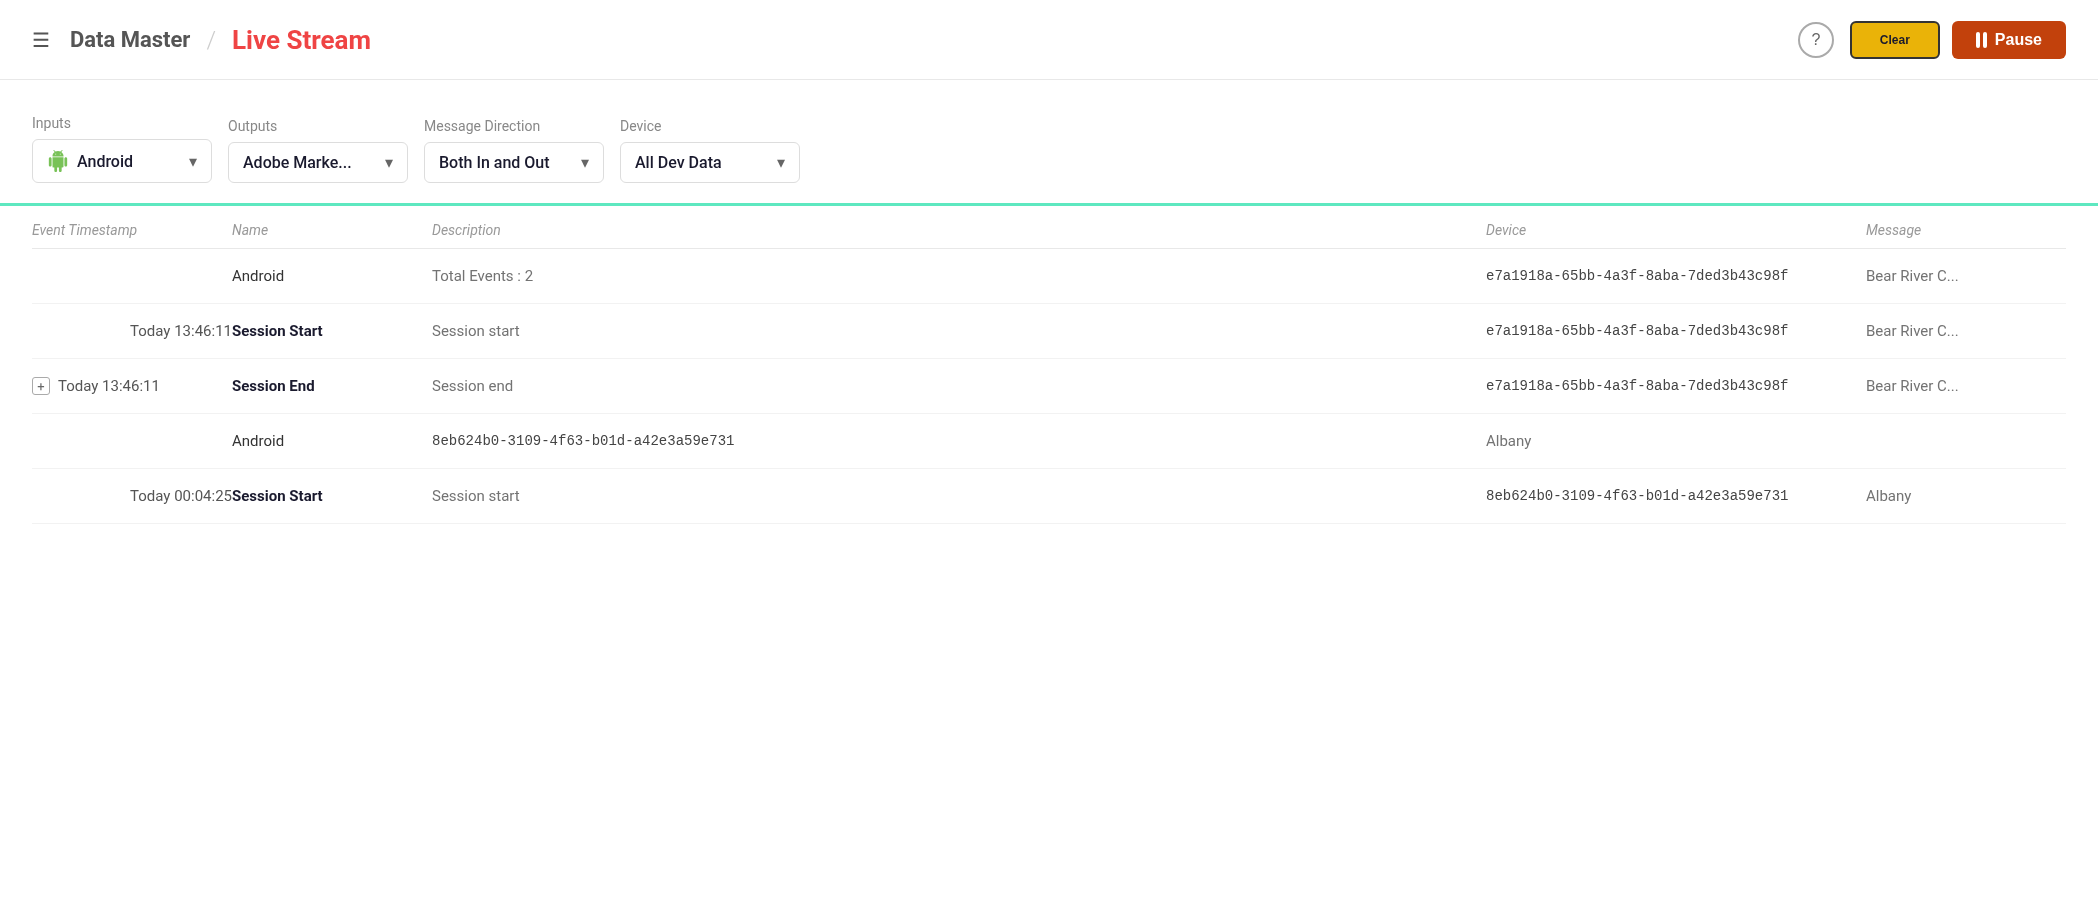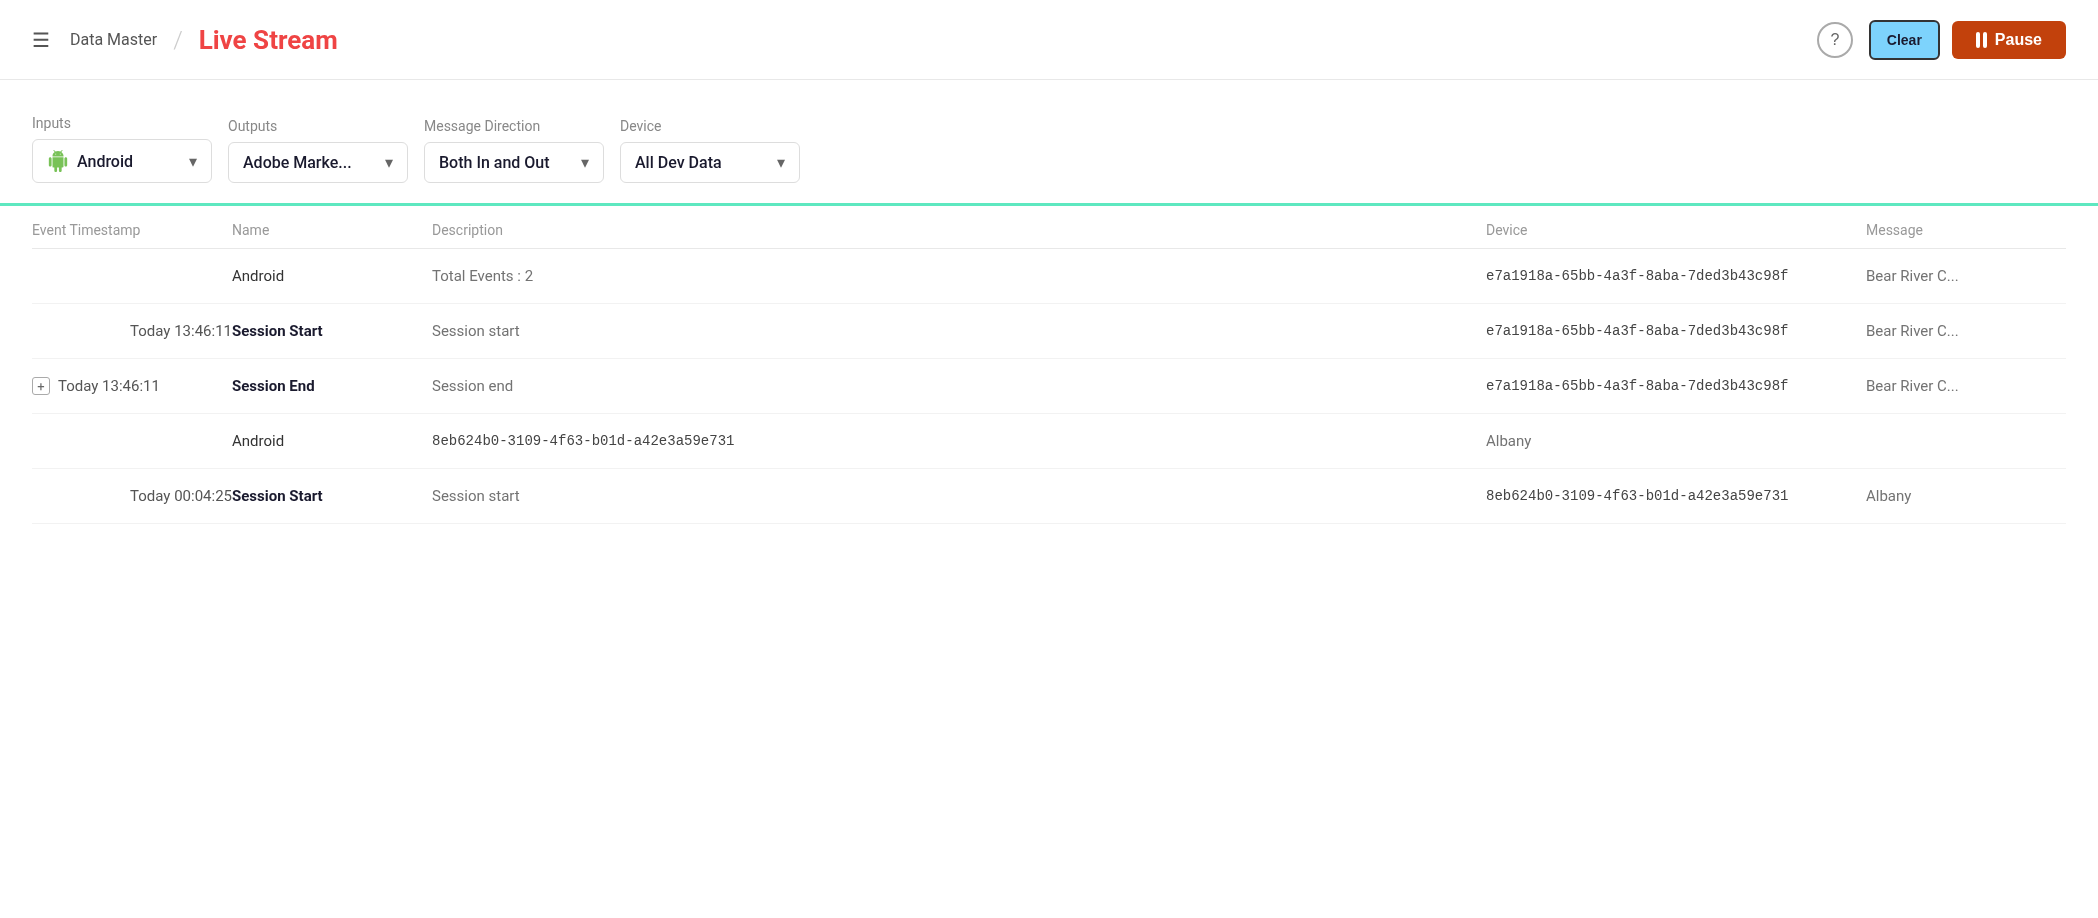--- a/index.html
+++ b/index.html
@@ -13,22 +13,22 @@
       height: 80px;
       border-bottom: 1px solid #e8e8e8;
     }
     .header-menu-icon {
       margin-right: 20px;
       cursor: pointer;
       color: #555;
       font-size: 20px;
     }
     .header-app-title {
-      font-size: 16px;
-      font-weight: 400;
+      font-size: 22px;
+      font-weight: 700;
       color: #555;
     }
     .header-divider {
       margin: 0 16px;
       color: #ccc;
       font-size: 24px;
       font-weight: 300;
     }
     .header-page-title {
       font-size: 26px;
@@ -44,25 +44,25 @@
       background: transparent;
       cursor: pointer;
       display: flex;
       align-items: center;
       justify-content: center;
       font-size: 16px;
       color: #666;
       margin-right: 16px;
     }
     .header-clear-btn {
-      padding: 10px 16px;
+      padding: 10px 28px;
       border: 2px solid #333;
       border-radius: 6px;
-      background: #7dd3fc;
-      font-size: 14px;
+      background: #eab308;
+      font-size: 12px;
       font-weight: 600;
       cursor: pointer;
       color: #1a1a2e;
       margin-right: 12px;
     }
     .header-pause-btn {
       padding: 10px 24px;
       border: none;
       border-radius: 6px;
       background: #c2410c;
@@ -137,20 +137,21 @@
     .table-header-row {
       display: grid;
       grid-template-columns: 200px 200px 1fr 380px 200px;
       padding: 16px 0 10px 0;
       border-bottom: 1px solid #e8e8e8;
     }
     .table-header-cell {
       font-size: 14px;
       color: #999;
       font-weight: 400;
+      font-style: italic;
     }
     .table-row {
       display: grid;
       grid-template-columns: 200px 200px 1fr 380px 200px;
       padding: 18px 0;
       border-bottom: 1px solid #f2f2f2;
       align-items: center;
     }
     .table-cell {
       font-size: 15px;

